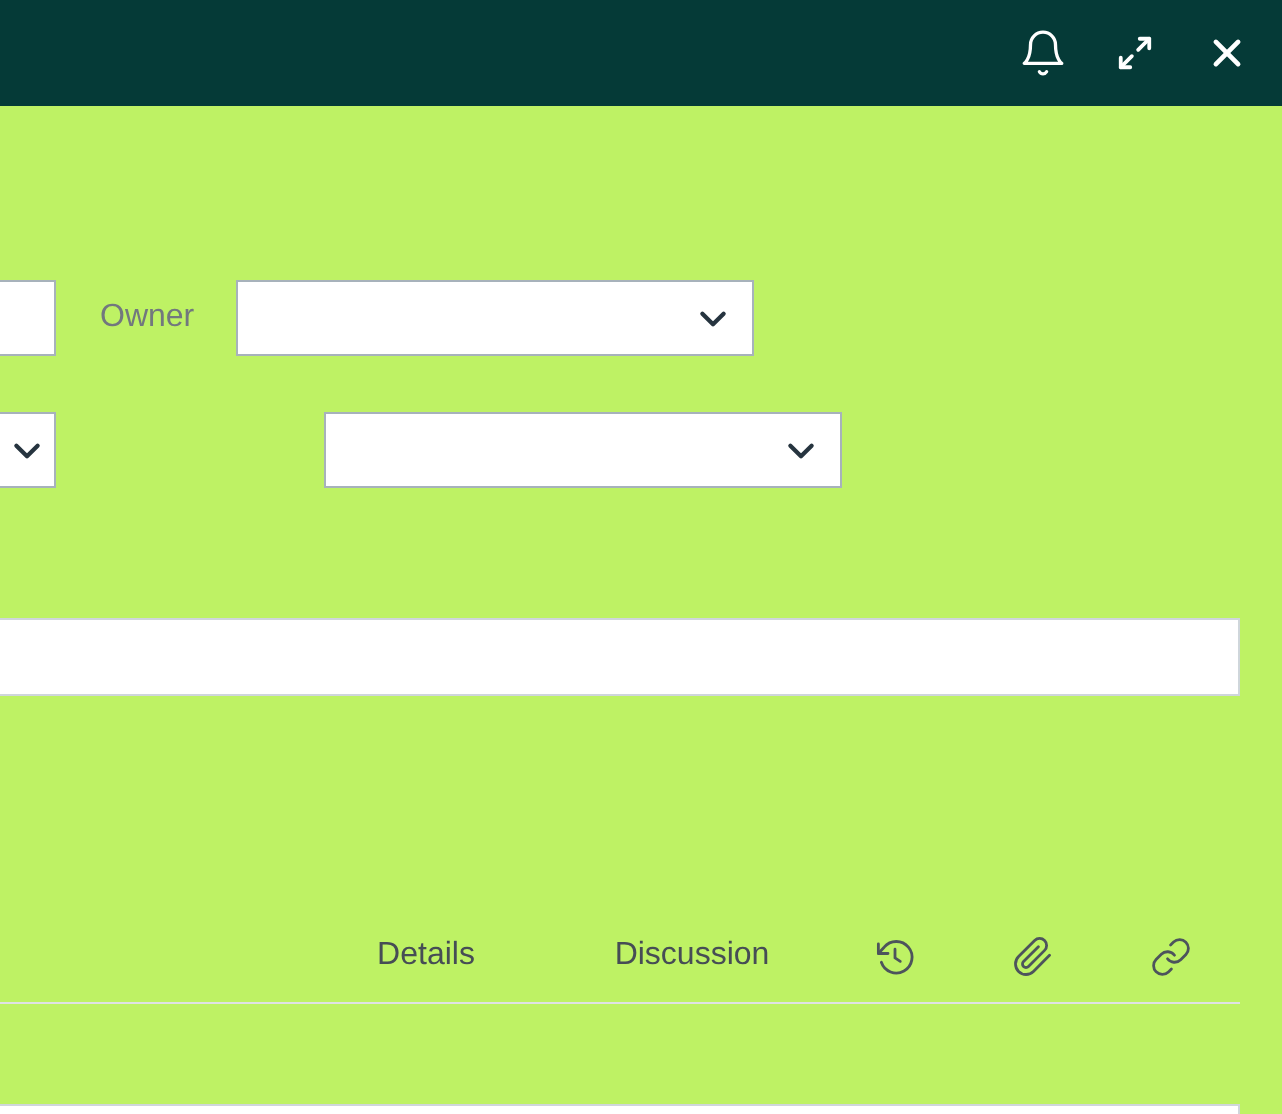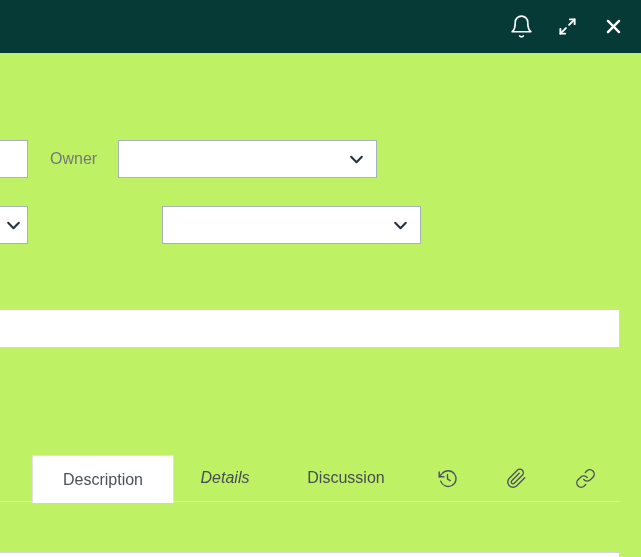--- a/index.html
+++ b/index.html
@@ -47,21 +47,21 @@
   }
   .tab{
     position:absolute;top:455px;height:46px;display:flex;align-items:center;justify-content:center;
     font-size:16px;color:#464d55;cursor:pointer;white-space:nowrap;
   }
   .tab-active{
     left:32px;width:140px;height:47px;background:#fff;z-index:2;box-sizing:content-box;
     border-top:1px solid #dfe2e5;border-left:1px solid #dfe2e5;border-right:1px solid #dfe2e5;
     color:#4a515a;
   }
-  .tab-details{left:172px;width:106px;font-style:italic;}
+  .tab-details{left:160px;width:106px;}
   .tab-discussion{left:285px;width:122px;}
   .tabbar-icon{
     position:absolute;top:455px;height:46px;width:44px;z-index:2;
     display:flex;align-items:center;justify-content:center;cursor:pointer;
   }
   .icon-history{left:425px;}
   .icon-attachment{left:494px;}
   .icon-link{left:563px;}
 </style>
 </head>
@@ -124,23 +124,20 @@
       </svg>
     </span>
   </div>
 
   <div class="text-box wide-input">
     <span></span>
   </div>
 
   <div class="tabbar-line"></div>
 
-  <div class="tab tab-active">
-    <span>Description</span>
-  </div>
   <div class="tab tab-details">
     <span>Details</span>
   </div>
   <div class="tab tab-discussion">
     <span>Discussion</span>
   </div>
 
   <span class="tabbar-icon icon-history">
     <svg width="21" height="21" viewBox="0 0 24 24" fill="none" stroke="#4d545c" stroke-width="1.6" stroke-linecap="round" stroke-linejoin="round">
       <polyline points="2.5 4.5 2.5 10 8 10"></polyline>

